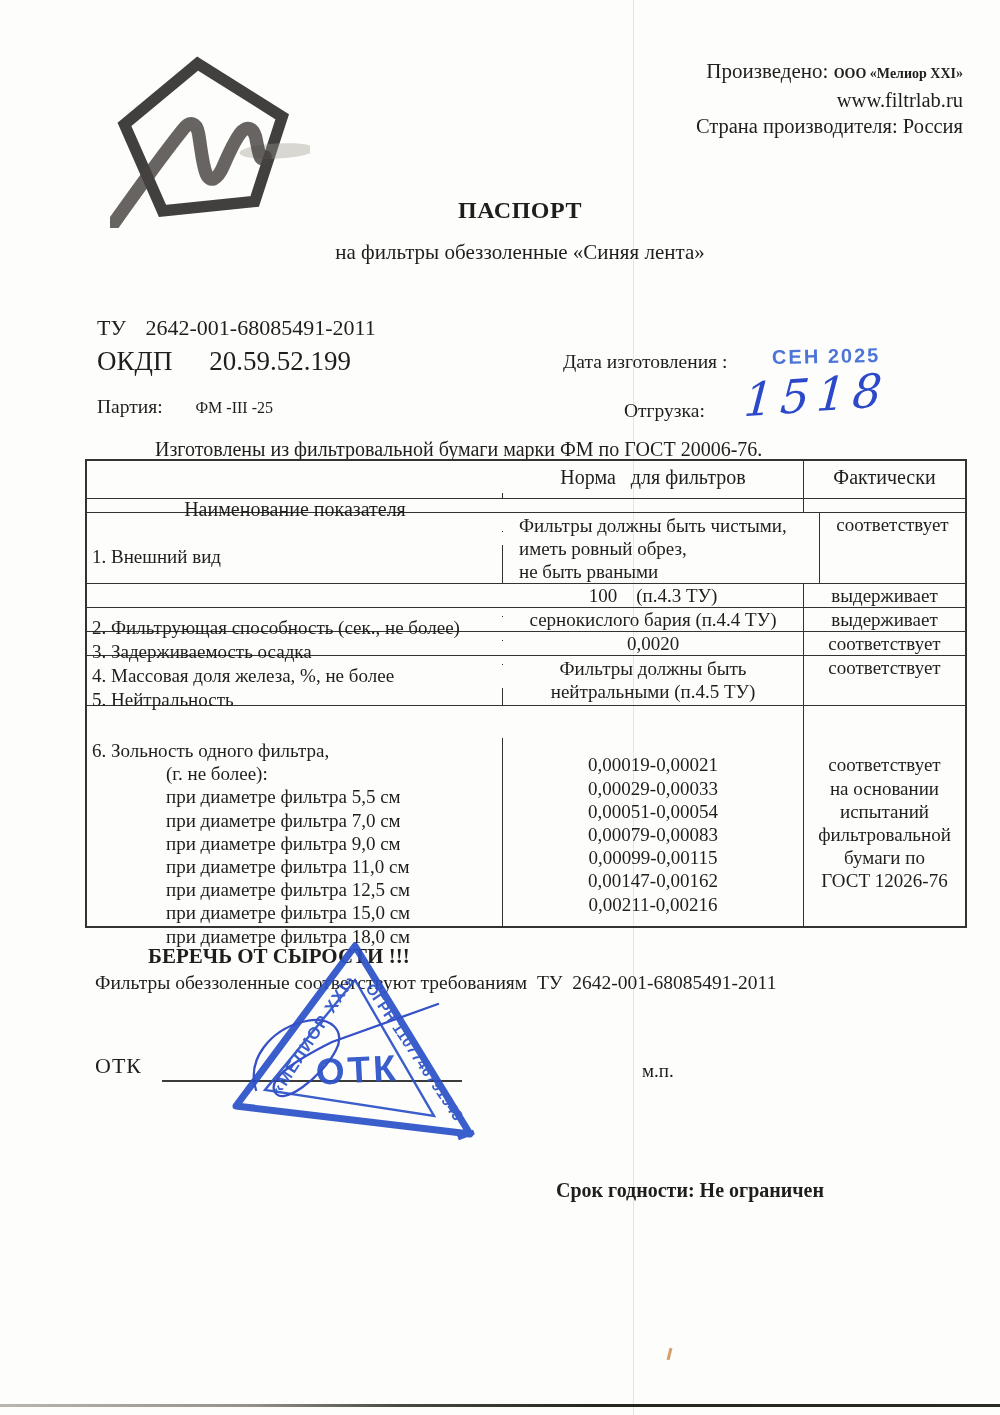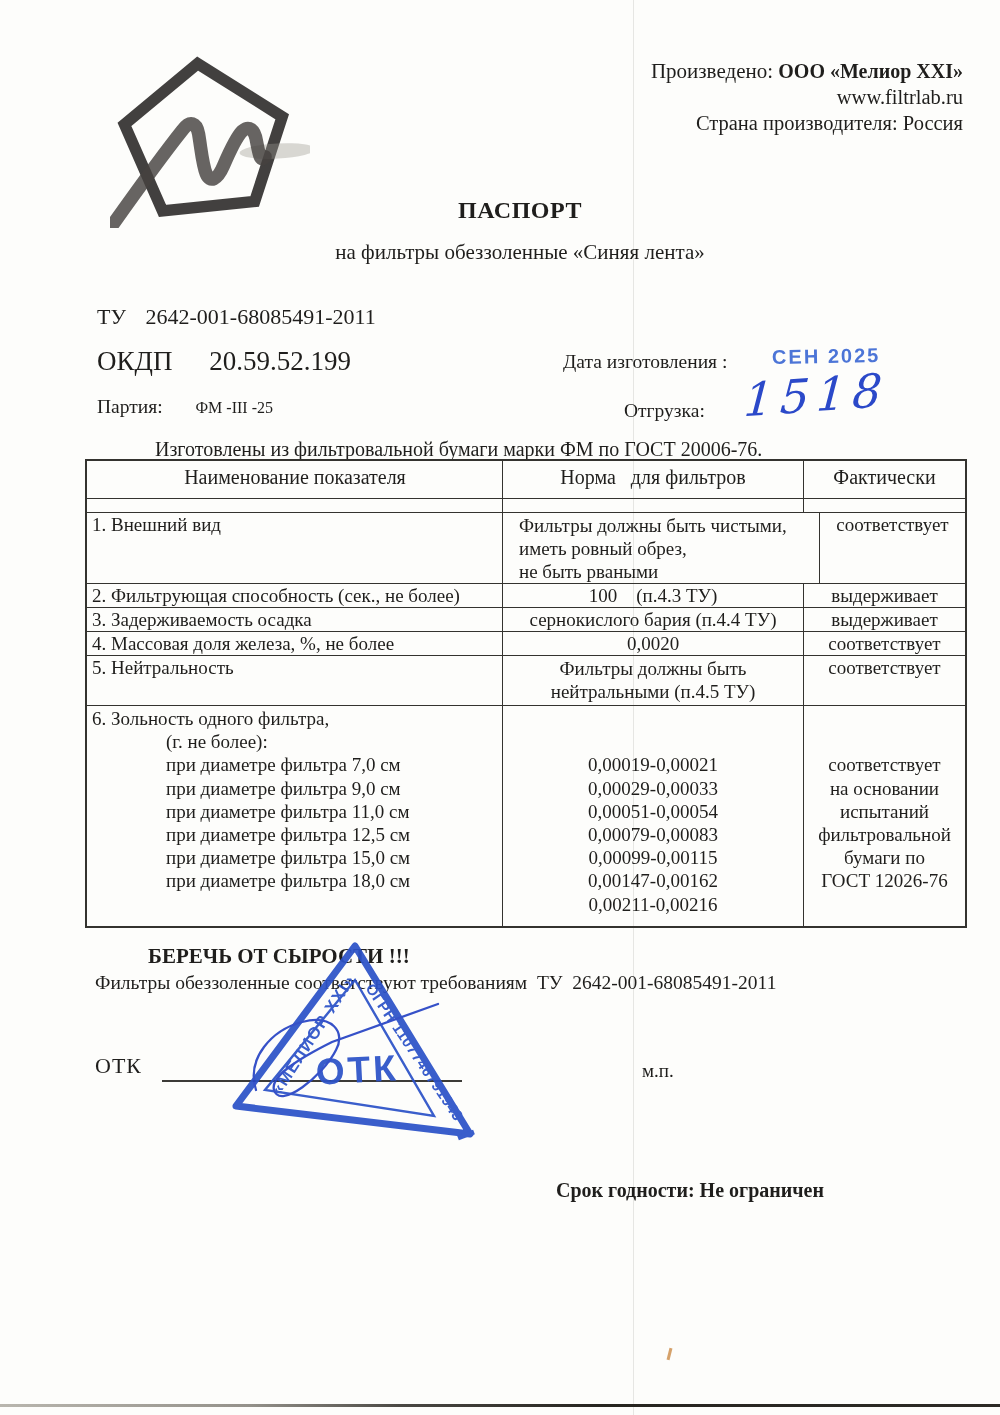--- a/index.html
+++ b/index.html
@@ -5,26 +5,26 @@
   html,body{margin:0;padding:0;}
   body{width:1000px;height:1415px;background:#e9e9e6;}
   .page{
     position:relative;width:1000px;height:1415px;background:#fdfdfb;
     font-family:"Liberation Serif", serif;color:#1f1e1c;overflow:hidden;
   }
   .fold{position:absolute;left:633px;top:0;width:1px;height:1415px;background:rgba(110,110,104,.16);}
   .abs{position:absolute;}
   .pre{white-space:pre-wrap;}
   .producer{right:37px;top:58px;text-align:right;font-size:21px;line-height:26px;}
-  .producer b{font-size:20px;}
+  .producer b{font-size:14px;}
   .producer .sub{font-size:20.5px;}
   .titleblock{left:85px;top:197px;width:870px;text-align:center;}
   .title{font-size:24px;font-weight:bold;letter-spacing:.5px;}
   .subtitle{font-size:21px;margin-top:16px;}
-  .tu{left:97px;top:304px;font-size:22px;font-family:Liberation Serif, serif;}
+  .tu{left:97px;top:315px;font-size:22px;font-family:Liberation Serif, serif;}
   .okdp{left:97px;top:346px;font-size:27px;}
   .okdp .val{margin-left:30px;}
   .datelabel{left:563px;top:351px;font-size:19.5px;text-align:right;}
   .datestamp{
     left:772px;top:345px;font-family:"Liberation Sans",sans-serif;font-weight:bold;
     font-size:20px;color:#3e6ad4;letter-spacing:2px;transform:rotate(-1deg);opacity:.92;
   }
   .party{left:97px;top:396px;font-size:19.5px;}
   .party .val{font-size:16px;margin-left:28px;}
   .shiplabel{left:624px;top:400px;font-size:19.5px;}
@@ -32,21 +32,21 @@
     left:744px;top:368px;font-family:"DejaVu Serif",serif;font-style:italic;
     font-size:46px;color:#2b49c9;letter-spacing:7px;transform:rotate(-4deg) skewX(-8deg);
     font-weight:500;
   }
   .madefrom{left:155px;top:438px;font-size:20px;}
 
   
   .tbl{position:absolute;left:85px;top:459px;width:878px;border:2px solid #34332f;font-size:19px;}
   .trow{display:flex;border-bottom:1.5px solid #34332f;}
   .trow:last-child{border-bottom:none;justify-content:center;}
-  .c1{width:406px;border-right:1.5px solid #34332f;padding:1px 4px 0 5px;}
+  .c1{width:406px;border-right:1.5px solid #34332f;padding:1px 4px 0 5px;margin-top:32px;}
   .c2{width:300px;border-right:1.5px solid #34332f;text-align:center;padding-top:1px;}
   .c3{flex:1;text-align:center;padding-top:1px;}
   .thead{height:37px;font-size:20px;}
   .thead .c1,.thead .c2,.thead .c3{text-align:center;padding-top:5px;}
   .spacer{height:13px;}
   .r1{height:70px;}
   .r1 .c2{text-align:left;padding-left:16px;}
   .r23 {height:23px;}
   .r5{height:49px;}
   .r6{height:220px;}
@@ -148,20 +148,21 @@
       <div class="c2">
         <div class="ln">Фильтры должны быть</div>
         <div class="ln">нейтральными (п.4.5 ТУ)</div>
       </div>
       <div class="c3">соответствует</div>
     </div>
     <div class="trow r6">
       <div class="c1">
         <div class="ln">6. Зольность одного фильтра,</div>
         <div class="ln indent">(г. не более):</div>
+        <div class="ln indent">при диаметре фильтра 5,5 см</div>
         <div class="ln indent">при диаметре фильтра 7,0 см</div>
         <div class="ln indent">при диаметре фильтра 9,0 см</div>
         <div class="ln indent">при диаметре фильтра 11,0 см</div>
         <div class="ln indent">при диаметре фильтра 12,5 см</div>
         <div class="ln indent">при диаметре фильтра 15,0 см</div>
         <div class="ln indent">при диаметре фильтра 18,0 см</div>
       </div>
       <div class="c2">
         <div class="ln"></div>
         <div class="ln"></div>

